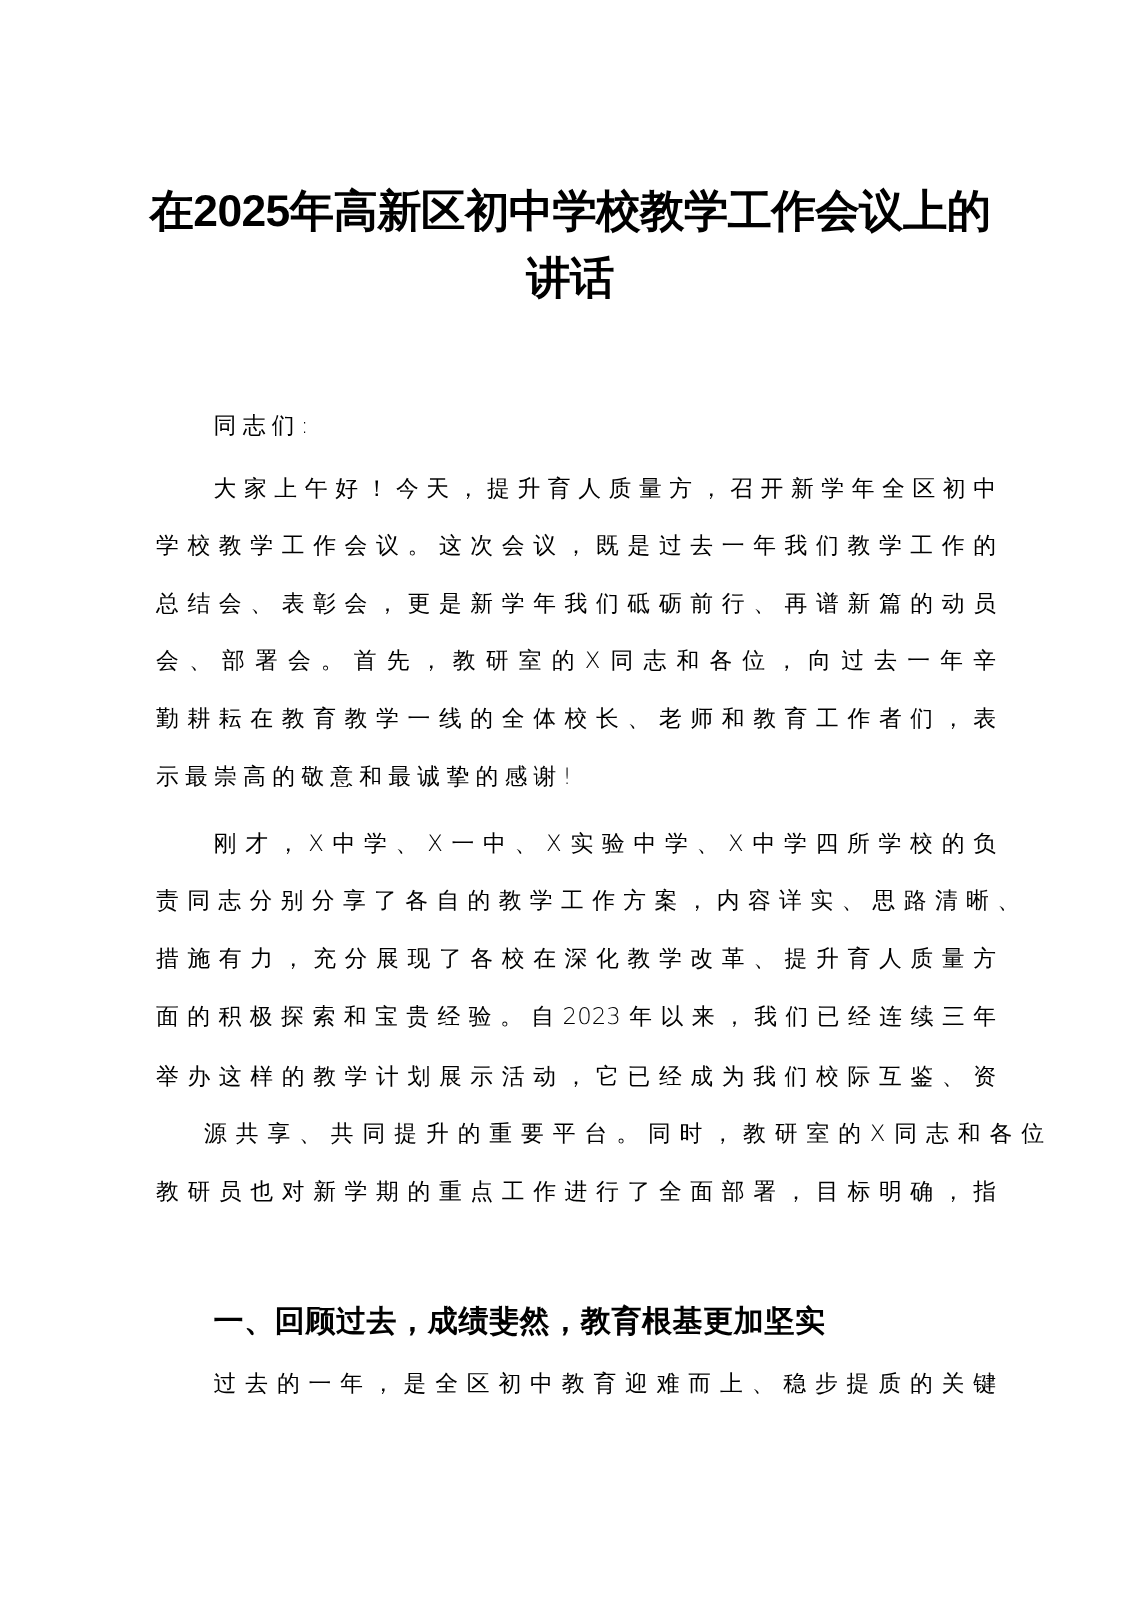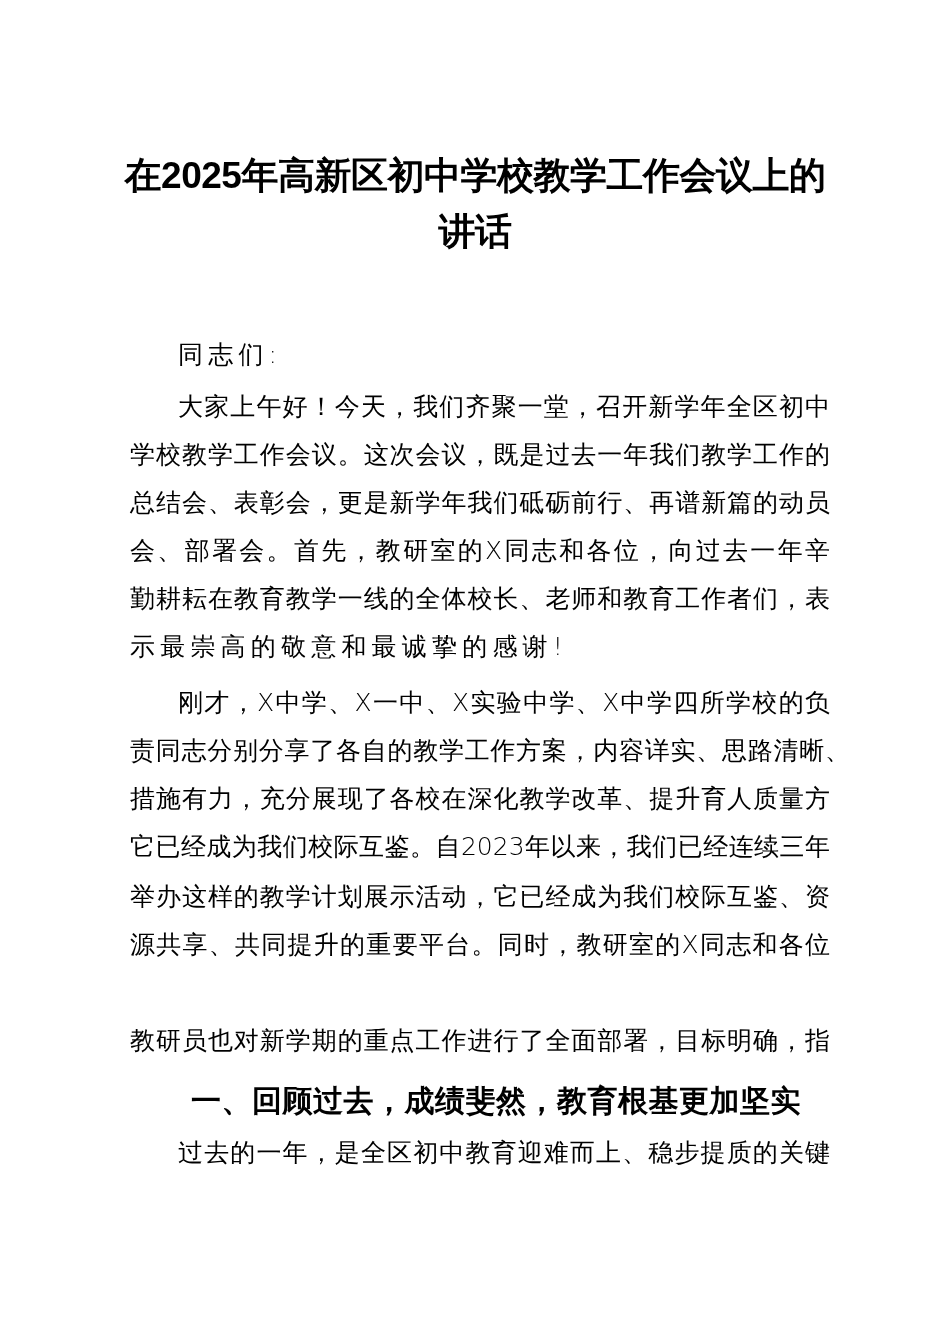--- a/index.html
+++ b/index.html
@@ -8,58 +8,57 @@
     .title {
       position: absolute; left: 100px; width: 750px; text-align: center;
       font-family: Liberation Sans, sans-serif;
       font-weight: bold; font-size: 37px; letter-spacing: -0.5px; line-height: 56px;
       top: 148px;
     }
     .title .tline { display: block; white-space: nowrap; }
     .line {
       position: absolute; left: 130px; width: 700px; height: 40px;
       font-family: "DejaVu Sans", "Liberation Sans", sans-serif;
-      font-size: 25px; line-height: 40px; white-space: nowrap;
+      font-size: 19px; line-height: 40px; white-space: nowrap;
       text-align-last: justify; text-align: justify;
       font-weight: 300;
     }
     .line.indent { left: 178px; width: 652px; }
     .line.short { text-align-last: left; text-align: left; letter-spacing: 5.2px; }
     .heading {
       position: absolute; left: 178px; height: 40px;
       font-family: "DejaVu Sans", "Liberation Sans", sans-serif;
-      font-weight: bold; font-size: 30px; line-height: 40px; white-space: nowrap;
+      font-weight: bold; font-size: 25px; line-height: 40px; white-space: nowrap;
       letter-spacing: 0.5px;
-      margin-left: 13px;
     }
   </style>
 </head>
 <body>
 
 <div class="page">
 
   <div class="title">
     <span class="tline">在2025年高新区初中学校教学工作会议上的</span>
     <span class="tline">讲话</span>
   </div>
 
   <div class="line indent short" style="top:335px;">同志们:</div>
 
-  <div class="line indent" style="top:387px;">大家上午好！今天，我们齐聚一堂，召开新学年全区初中</div>
+  <div class="line indent" style="top:387px;">大家上午好！今天，提升育人质量方，召开新学年全区初中</div>
   <div class="line" style="top:435px;">学校教学工作会议。这次会议，既是过去一年我们教学工作的</div>
   <div class="line" style="top:483px;">总结会、表彰会，更是新学年我们砥砺前行、再谱新篇的动员</div>
   <div class="line" style="top:531px;">会、部署会。首先，教研室的X同志和各位，向过去一年辛</div>
   <div class="line" style="top:579px;">勤耕耘在教育教学一线的全体校长、老师和教育工作者们，表</div>
   <div class="line short" style="top:627px;">示最崇高的敬意和最诚挚的感谢!</div>
 
   <div class="line indent" style="top:683px;">刚才，X中学、X一中、X实验中学、X中学四所学校的负</div>
   <div class="line" style="top:731px; width:720px;">责同志分别分享了各自的教学工作方案，内容详实、思路清晰、</div>
   <div class="line" style="top:779px;">措施有力，充分展现了各校在深化教学改革、提升育人质量方</div>
-  <div class="line" style="top:827px;">它已经成为我们校际互鉴。自2023年以来，我们已经连续三年</div>
+  <div class="line" style="top:827px;">面的积极探索和宝贵经验。自2023年以来，我们已经连续三年</div>
   <div class="line" style="top:877px;">举办这样的教学计划展示活动，它已经成为我们校际互鉴、资</div>
-  <div class="line" style="top:925px;">源共享、共同提升的重要平台。同时，教研室的X同志和各位</div>
-  <div class="line" style="top:973px;margin-top:48px;">教研员也对新学期的重点工作进行了全面部署，目标明确，指</div>
+  <div class="line" style="top:925px;margin-left:40px;">源共享、共同提升的重要平台。同时，教研室的X同志和各位</div>
+  <div class="line" style="top:973px;">教研员也对新学期的重点工作进行了全面部署，目标明确，指</div>
 
   <div class="heading" style="top:1081px;">一、回顾过去，成绩斐然，教育根基更加坚实</div>
 
   <div class="line indent" style="top:1133px;">过去的一年，是全区初中教育迎难而上、稳步提质的关键</div>
 
 </div>
 
 </body></html>

